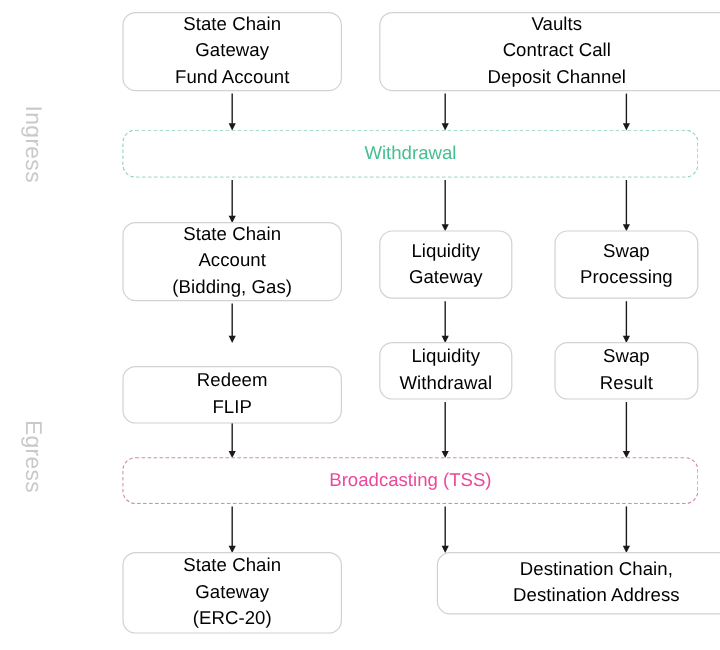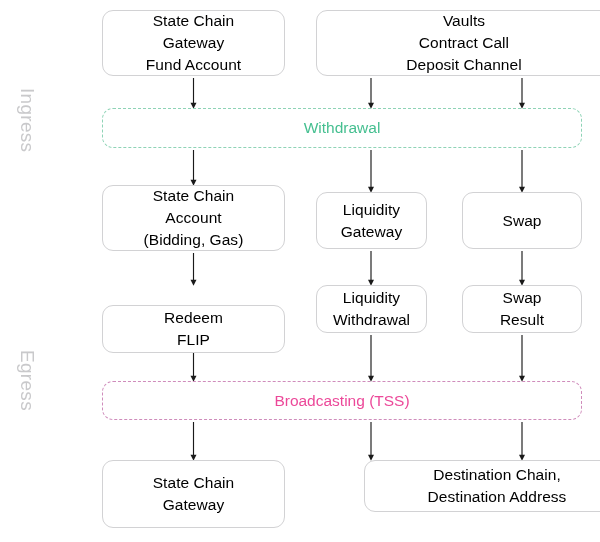--- a/index.html
+++ b/index.html
@@ -133,20 +133,21 @@
       </div>
       <div class="node" style="left: 316px; top: 192px; width: 111px; height: 57px;">
         <div>
           <span class="nl">Liquidity</span>
           <span class="nl">Gateway</span>
         </div>
       </div>
       <div class="node" style="left: 462px; top: 192px; width: 120px; height: 57px;">
         <div>
           <span class="nl">Swap</span>
+          <span class="nl">Processing</span>
         </div>
       </div>
       <div class="node" style="left: 102px; top: 285px; width: 183px; height: 48px; margin-top: 20px;">
         <div>
           <span class="nl">Redeem</span>
           <span class="nl">FLIP</span>
         </div>
       </div>
       <div class="node" style="left: 316px; top: 285px; width: 111px; height: 48px;">
         <div>
@@ -157,20 +158,21 @@
       <div class="node" style="left: 462px; top: 285px; width: 120px; height: 48px;">
         <div>
           <span class="nl">Swap</span>
           <span class="nl">Result</span>
         </div>
       </div>
       <div class="node" style="left: 102px; top: 460px; width: 183px; height: 68px;">
         <div>
           <span class="nl">State Chain</span>
           <span class="nl">Gateway</span>
+          <span class="nl">(ERC-20)</span>
         </div>
       </div>
       <div class="node" style="left: 316px; top: 460px; width: 266px; height: 52px; margin-left: 48px;">
         <div>
           <span class="nl">Destination Chain,</span>
           <span class="nl">Destination Address</span>
         </div>
       </div>
     </div>
 

